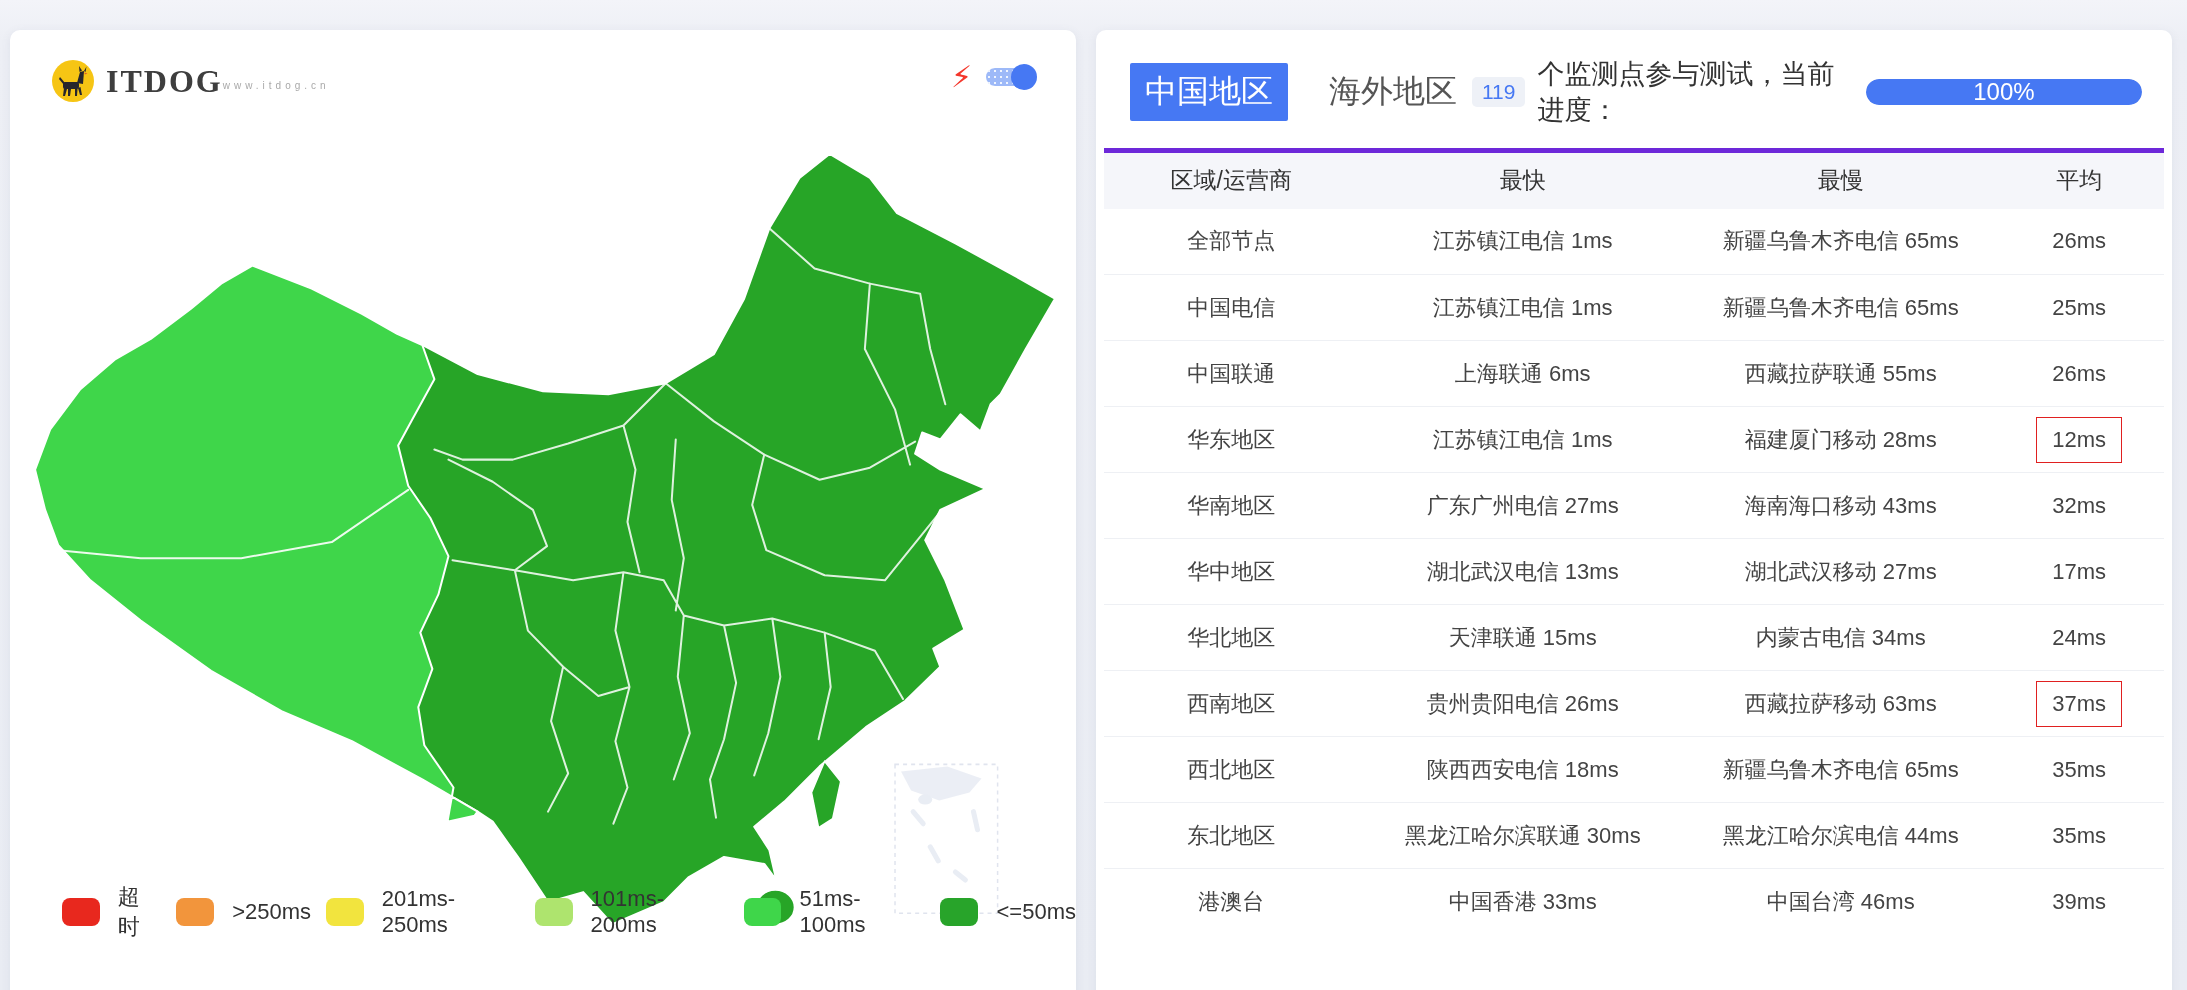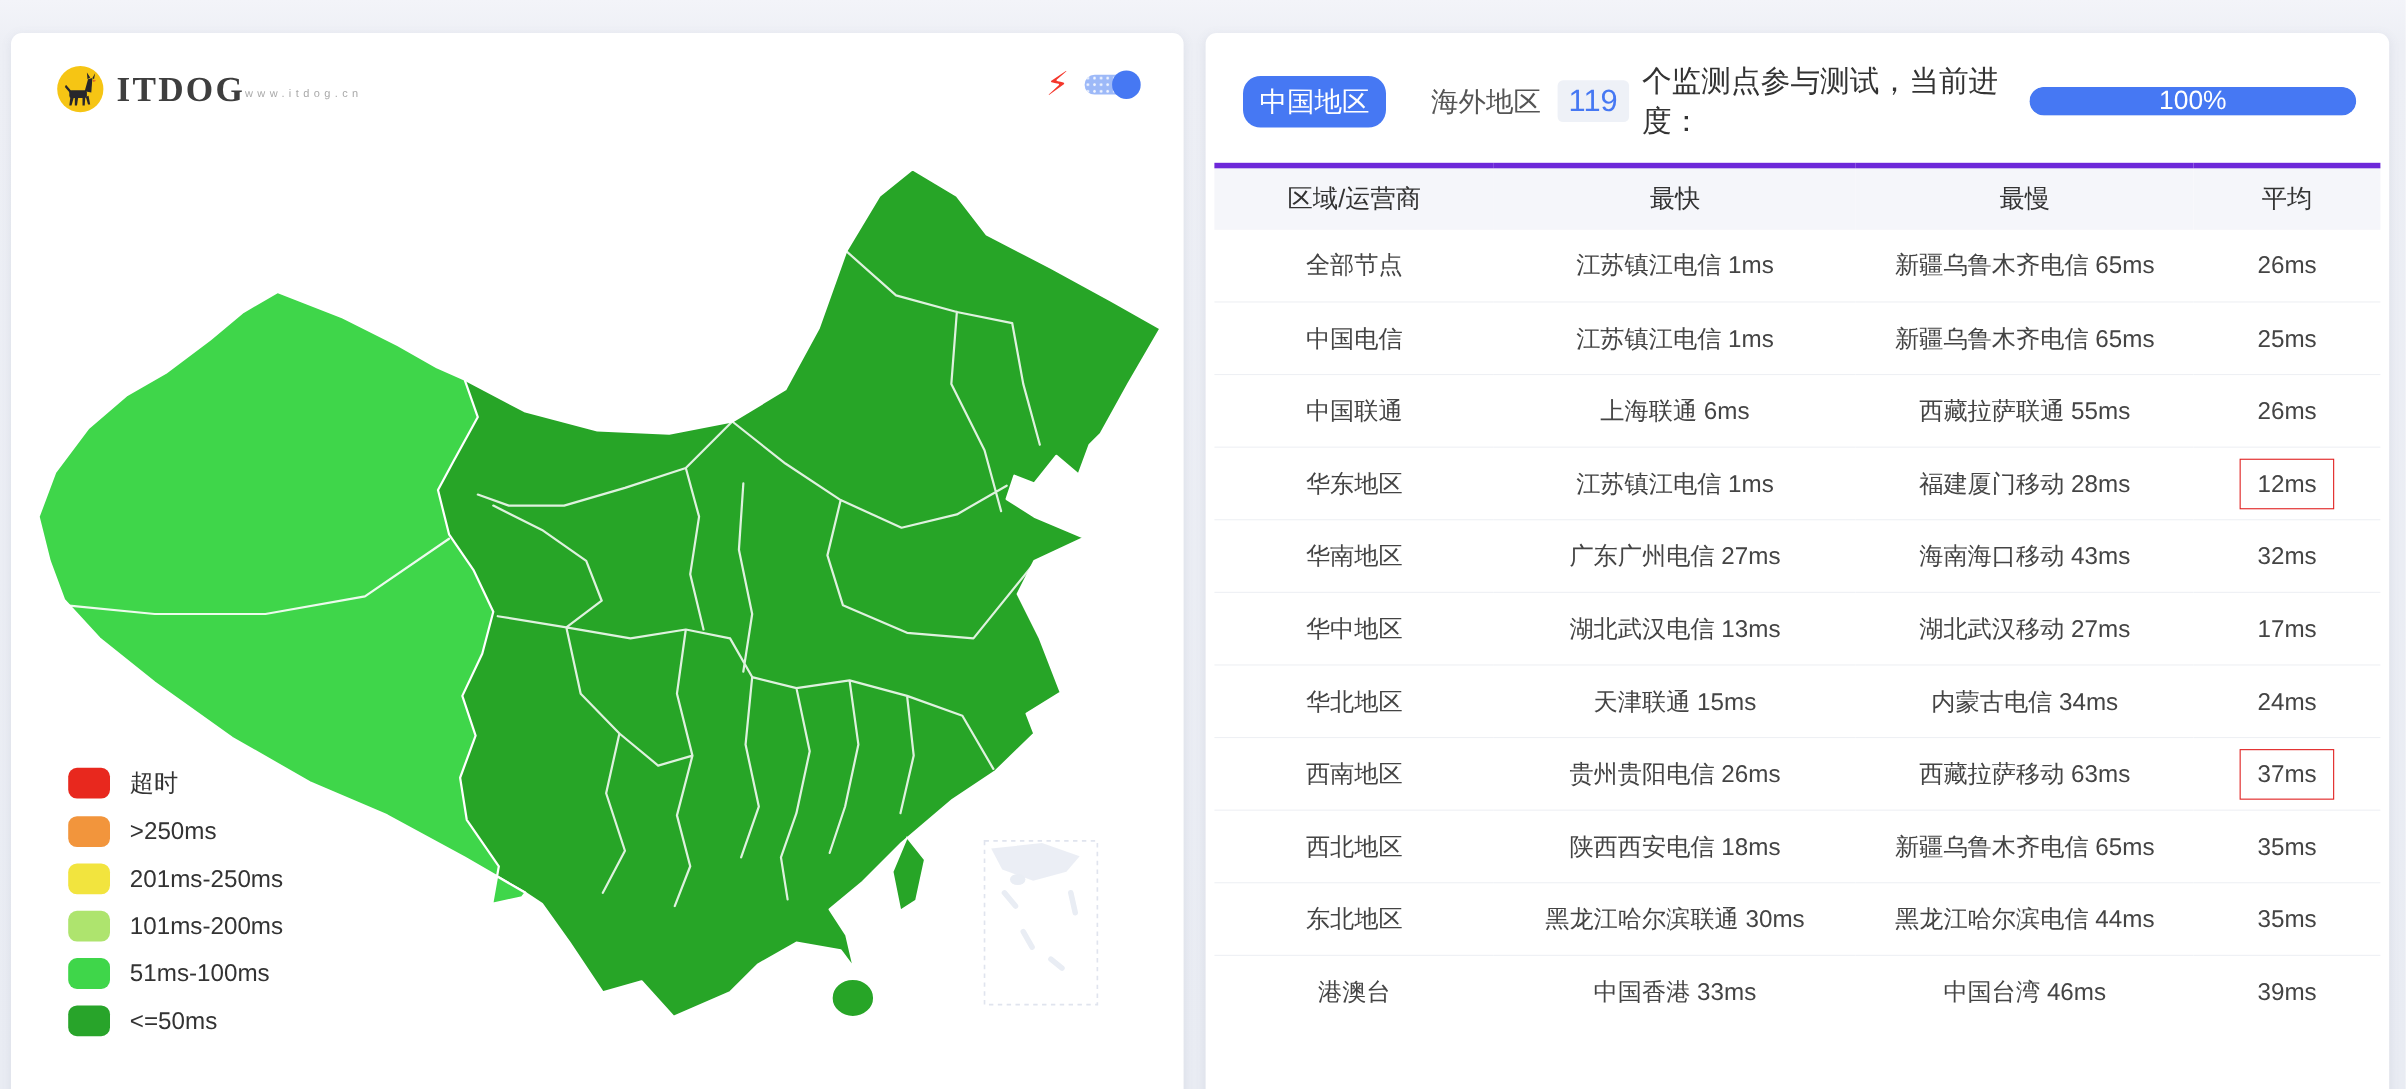--- a/index.html
+++ b/index.html
@@ -36,32 +36,32 @@
   .map-controls{position:absolute;right:42px;top:32px;display:flex;align-items:center;gap:14px;}
   .bolt{font-size:30px;color:#f4372c;line-height:1;}
   .switch{position:relative;width:48px;height:18px;border-radius:9px;background:#9db9f8;cursor:pointer;}
   .switch .dots{position:absolute;inset:0;border-radius:9px;
     background-image:radial-gradient(rgba(255,255,255,.85) 1px,transparent 1.4px);
     background-size:6px 6px;}
   .switch .knob{position:absolute;right:-3px;top:-4px;width:26px;height:26px;border-radius:50%;background:var(--accent);}
 
   .china-map{position:absolute;left:10px;top:76px;width:1046px;height:838px;}
 
-  .legend{position:absolute;left:52px;bottom:88px;display:flex;flex-direction:column;gap:15px;}
+  .legend{position:absolute;left:52px;bottom:88px;display:flex;flex-direction:row;gap:15px;}
   .legend-item{display:flex;align-items:center;gap:18px;}
   .legend-swatch{width:38px;height:28px;border-radius:8px;}
   .legend-label{font-size:22px;color:#333;}
 
   
   .panel-head{display:flex;align-items:center;justify-content:space-between;padding:26px 30px 20px 34px;}
   .tabs{display:flex;align-items:center;gap:26px;}
-  .tab{font-size:25px;color:#555;padding:7px 15px;border-radius:16px;cursor:pointer;white-space:nowrap;}
+  .tab{font-size:32px;color:#555;padding:7px 15px;border-radius:2px;cursor:pointer;white-space:nowrap;}
   .tab.active{background:var(--accent);color:#fff;}
   .progress-group{display:flex;align-items:center;gap:12px;}
-  .count-badge{font-size:28px;color:var(--accent);background:#eef1f7;border-radius:5px;padding:3px 10px;}
+  .count-badge{font-size:21px;color:var(--accent);background:#eef1f7;border-radius:5px;padding:3px 10px;}
   .monitor-label{font-size:27px;color:#333;}
   .progress-track{width:330px;height:26px;border-radius:13px;background:#e3e8f2;overflow:hidden;}
   .progress-fill{height:100%;border-radius:13px;background:var(--accent);color:#fff;font-size:24px;
     display:flex;align-items:center;justify-content:center;}
 
   table.results{width:calc(100% - 16px);margin:0 8px;border-collapse:collapse;table-layout:fixed;}
   table.results th{
     background:var(--header-bg);border-top:5px solid #6d28d9;
     font-size:23px;font-weight:400;color:#333;height:58px;}
   table.results td{height:66px;text-align:center;font-size:22px;color:var(--text-main);

